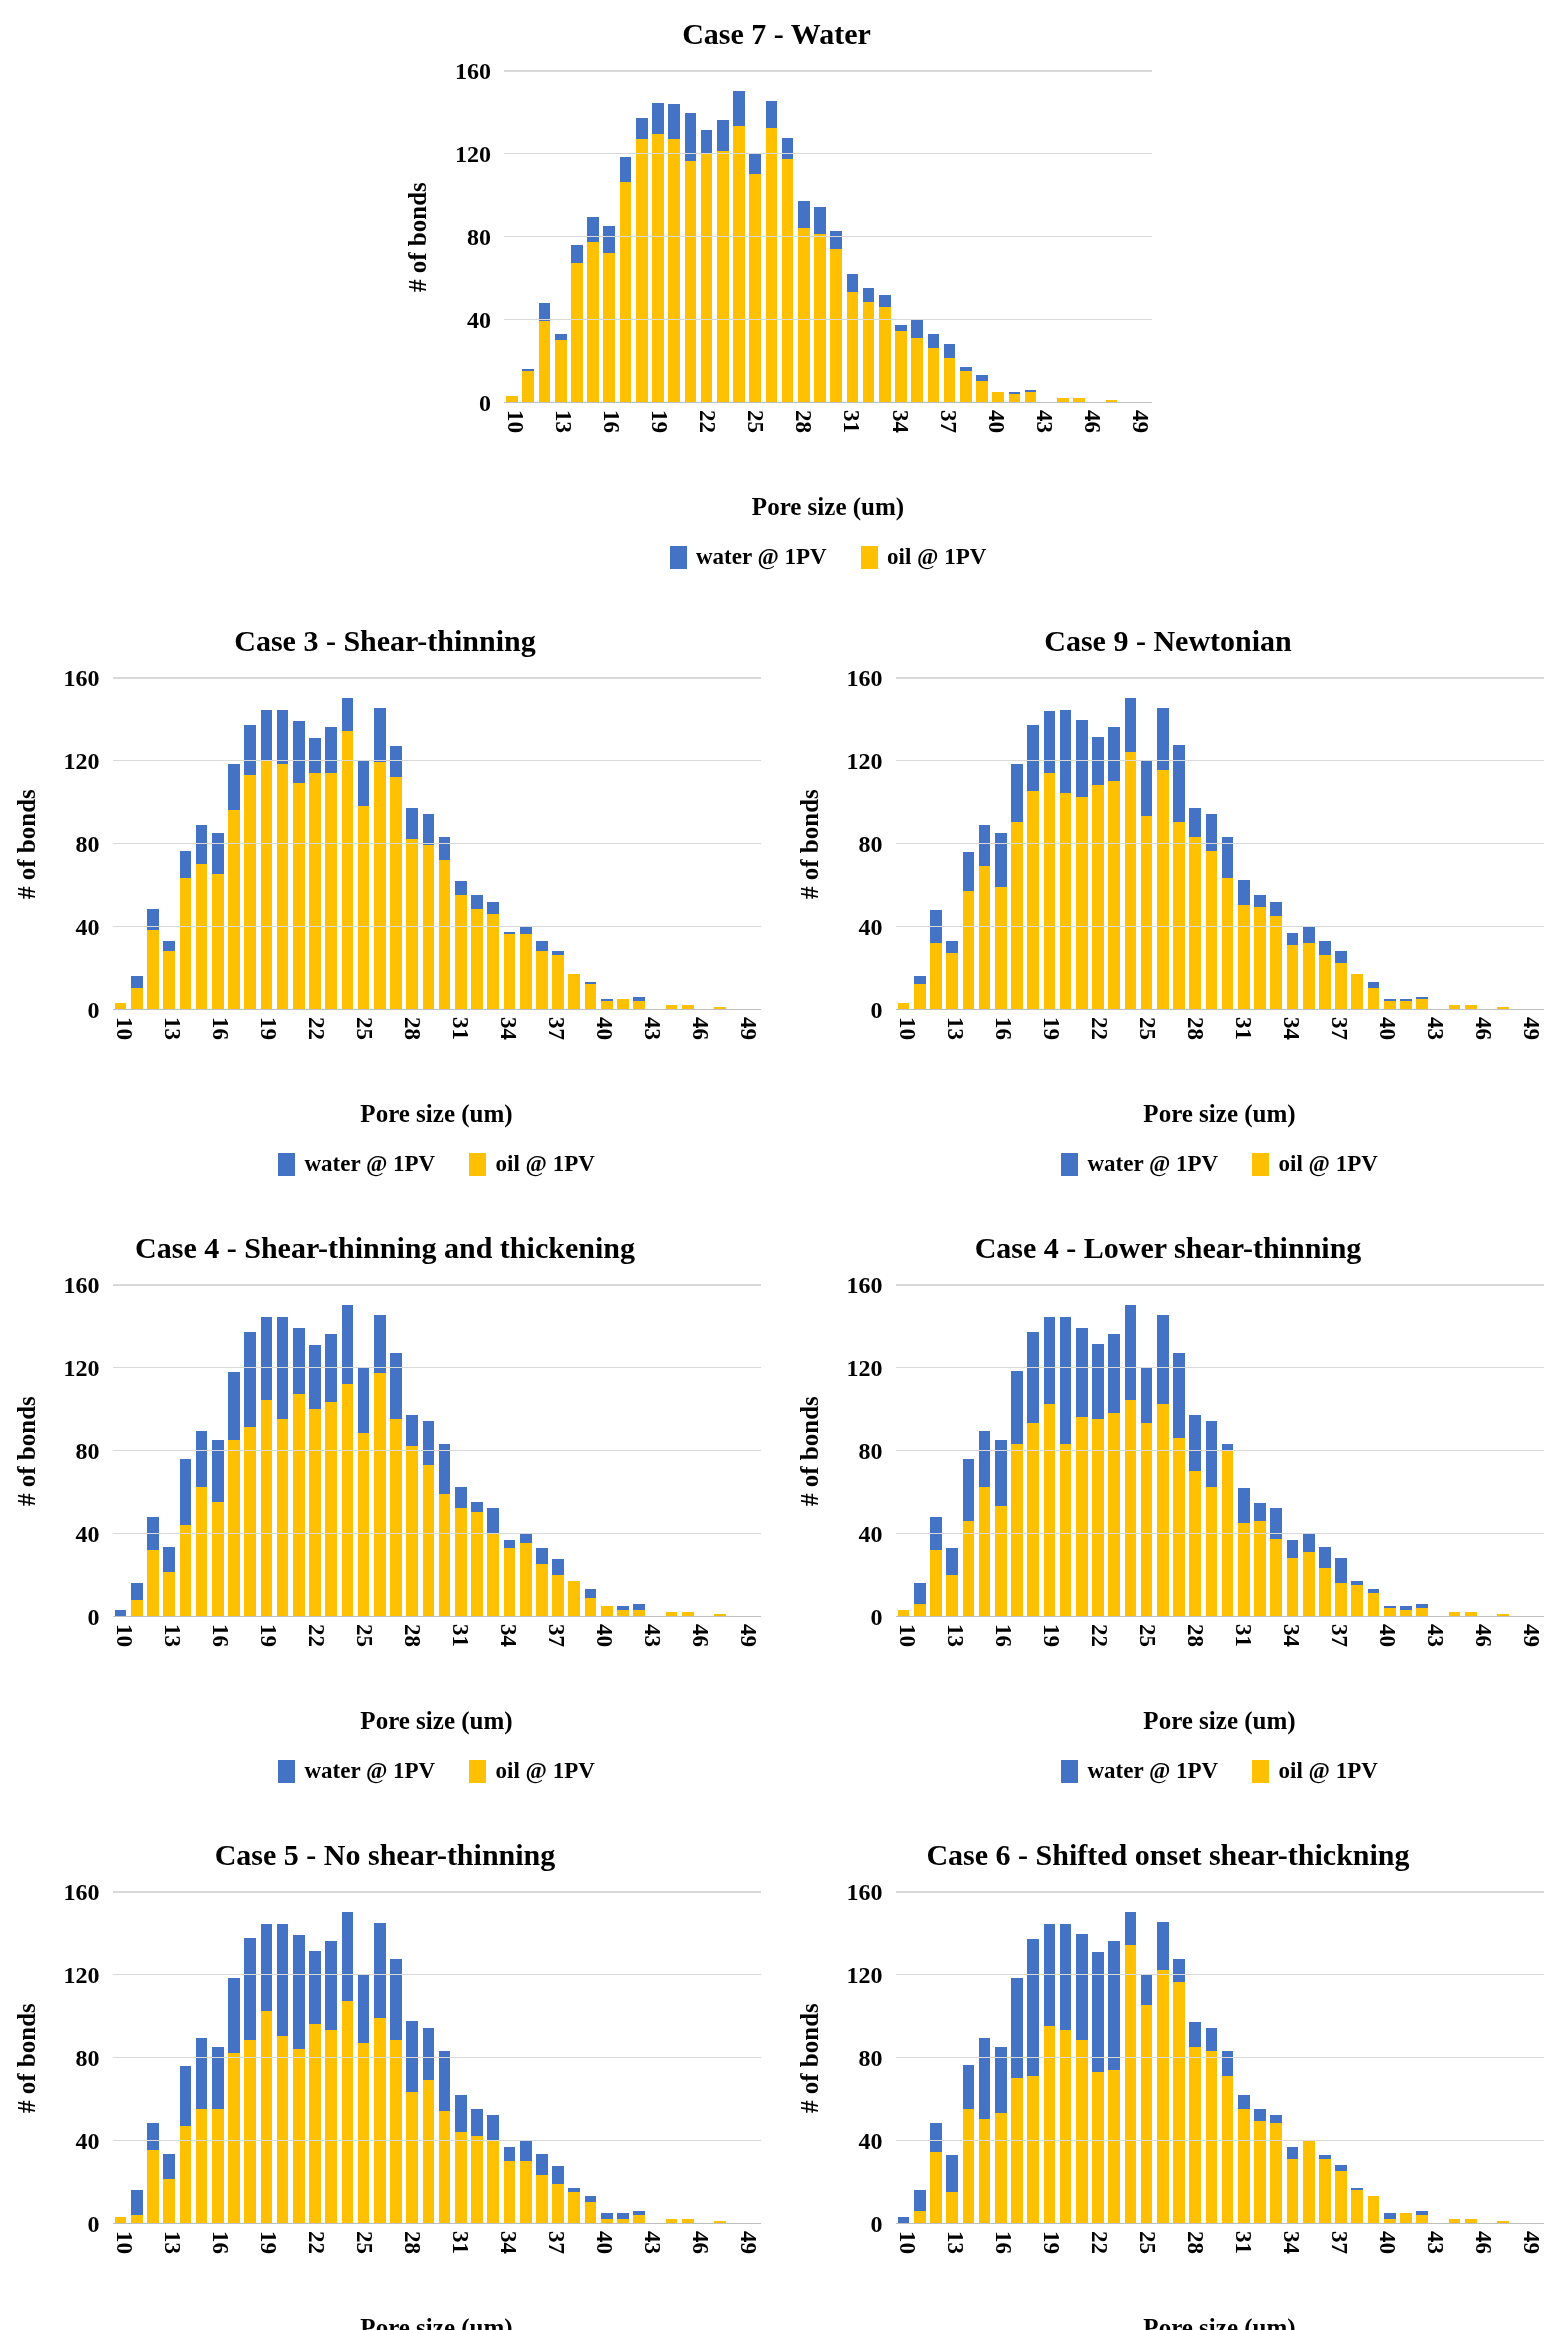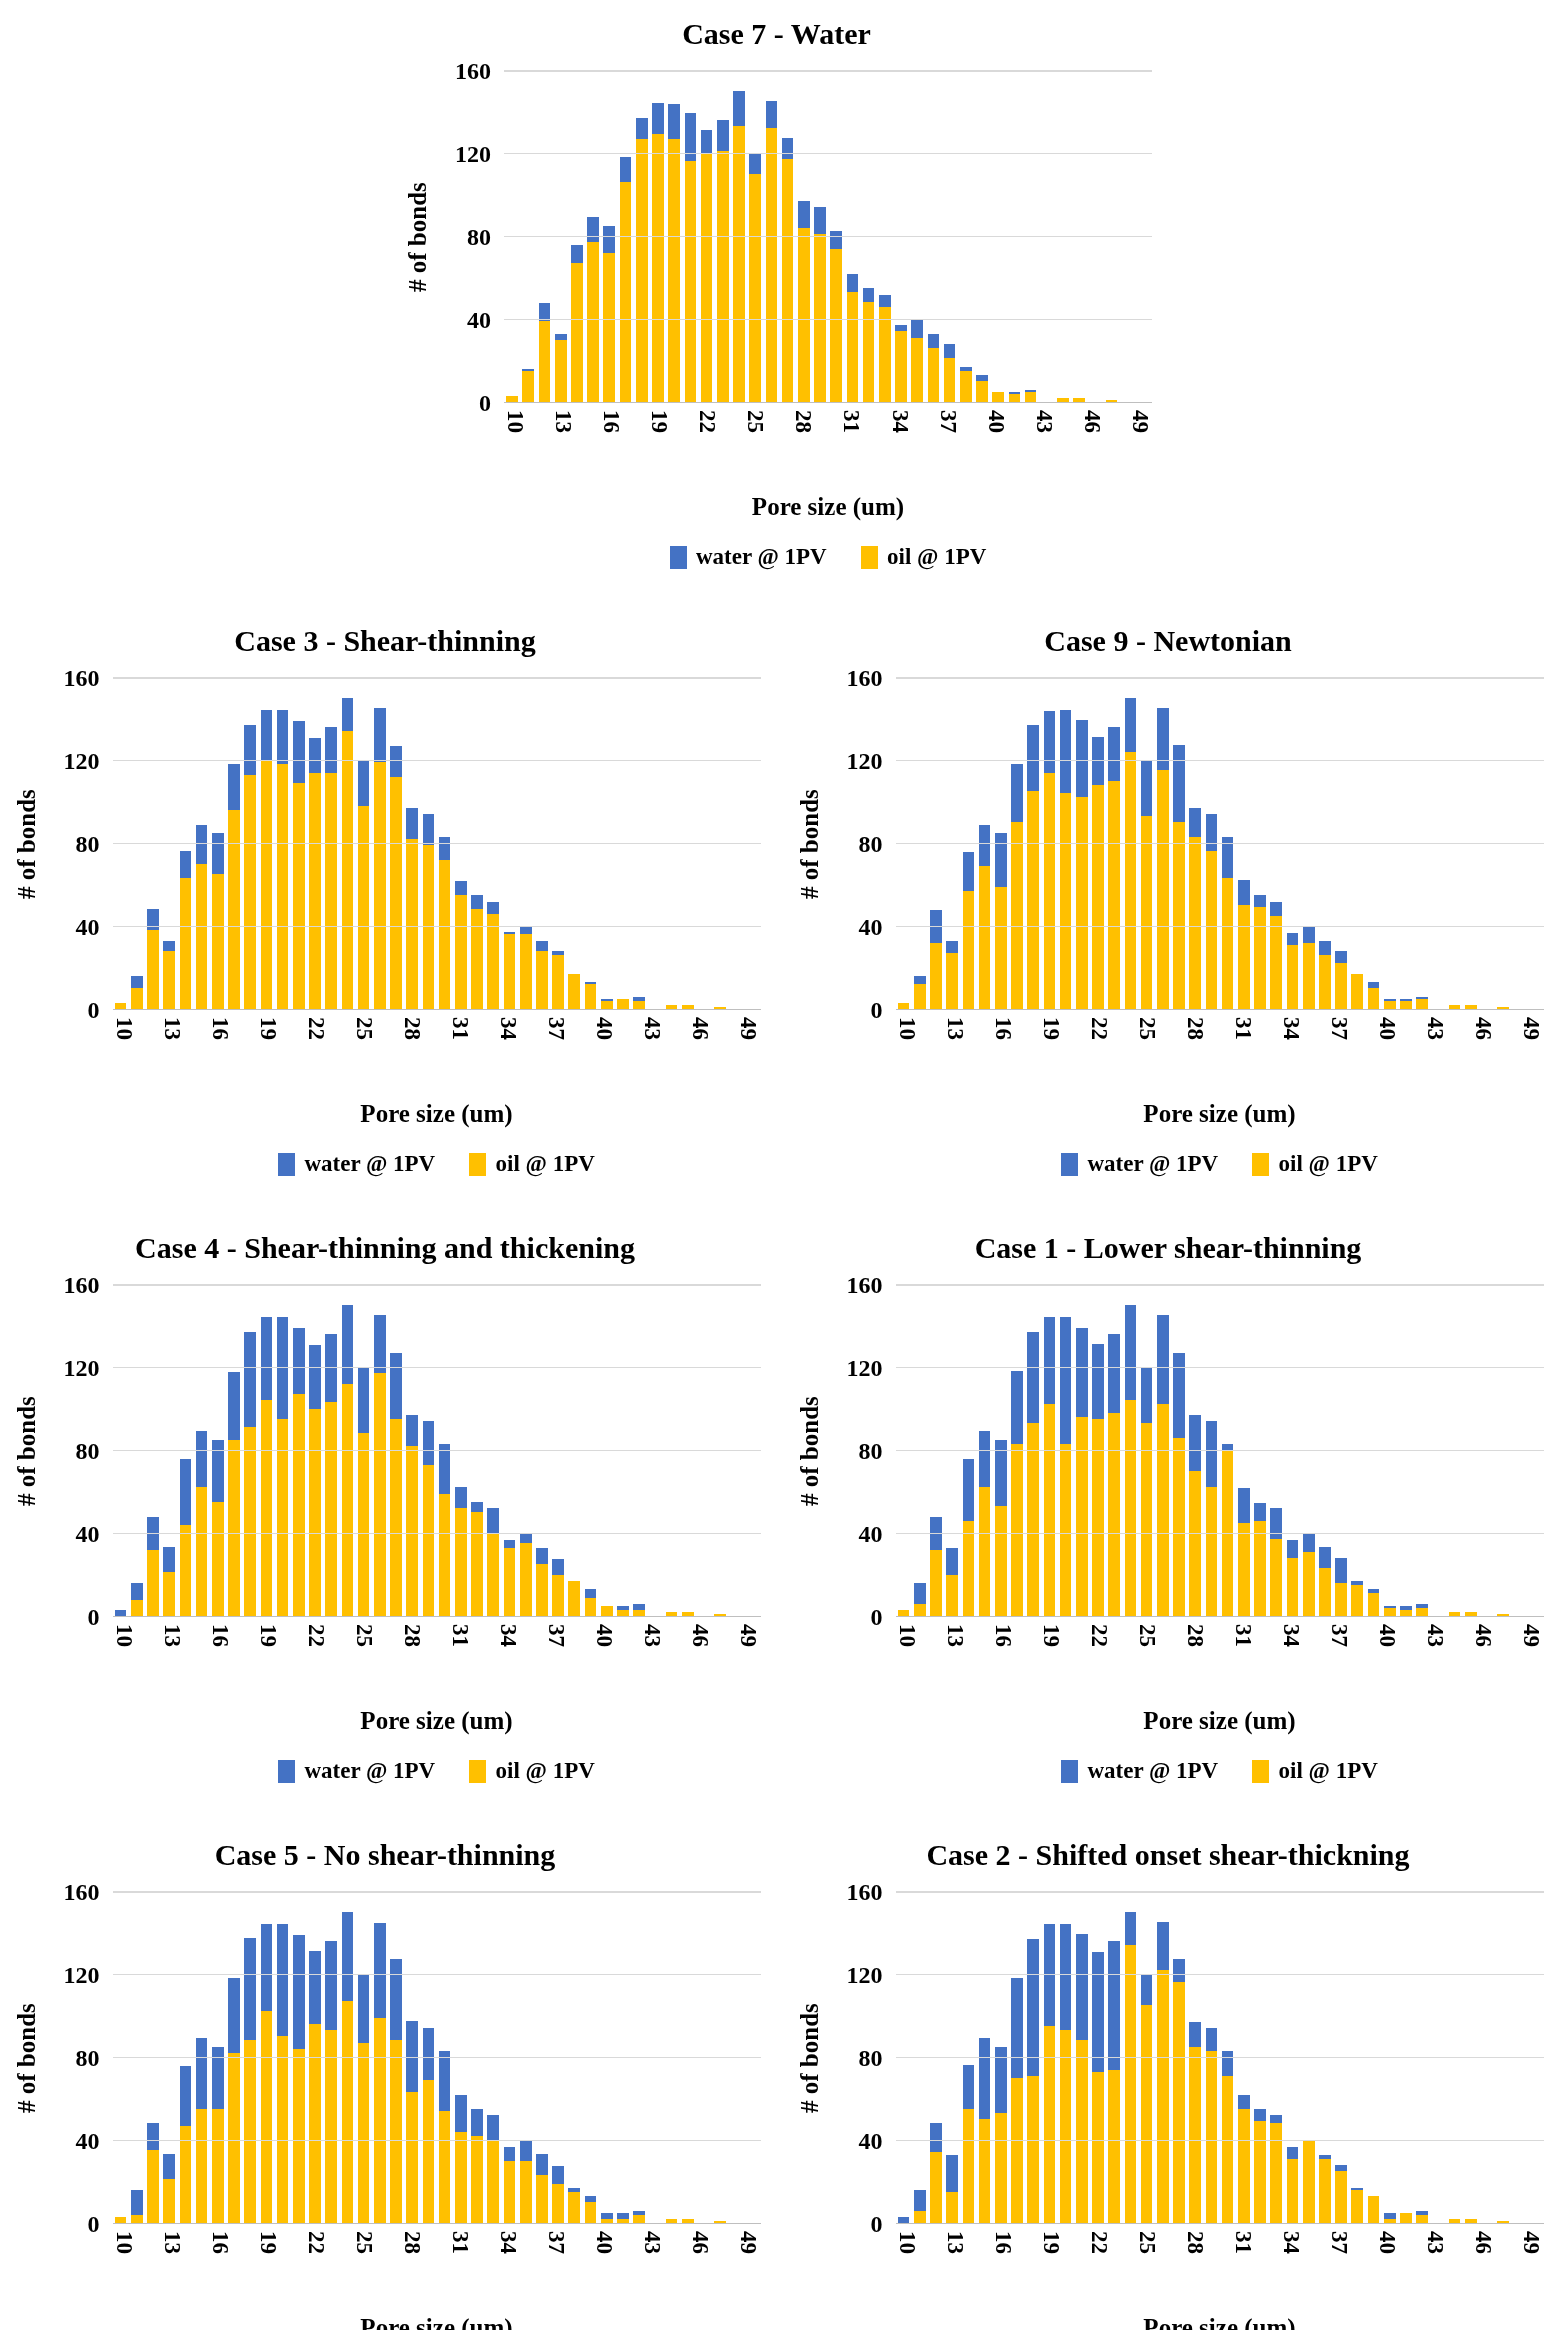--- a/index.html
+++ b/index.html
@@ -1434,21 +1434,21 @@
       </span>
       <span class="legend-item">
         <span class="swatch oil"></span>
         <span>oil @ 1PV</span>
       </span>
     </div>
   </article>
 </div>
   <div class="cell">
   <article class="chart">
-    <h2 class="chart-title">Case 1 - Lower shear-thinning</h2>
+    <h2 class="chart-title">Case 4 - Lower shear-thinning</h2>
     <div class="y-axis-title"># of bonds</div>
     <div class="y-ticks">
           <div class="ytick" style="bottom: 0%;">0</div>
           <div class="ytick" style="bottom: 25%;">40</div>
           <div class="ytick" style="bottom: 50%;">80</div>
           <div class="ytick" style="bottom: 75%;">120</div>
           <div class="ytick" style="bottom: 100%;">160</div>
         </div>
     <div class="plot">
       <div class="bars">
@@ -2109,21 +2109,21 @@
           <div class="xtick-slot">
             <span>49</span>
           </div>
         </div>
     <div class="x-axis-title">Pore size (um)</div>
 
   </article>
 </div>
   <div class="cell">
   <article class="chart">
-    <h2 class="chart-title">Case 2 - Shifted onset shear-thickning</h2>
+    <h2 class="chart-title">Case 6 - Shifted onset shear-thickning</h2>
     <div class="y-axis-title"># of bonds</div>
     <div class="y-ticks">
           <div class="ytick" style="bottom: 0%;">0</div>
           <div class="ytick" style="bottom: 25%;">40</div>
           <div class="ytick" style="bottom: 50%;">80</div>
           <div class="ytick" style="bottom: 75%;">120</div>
           <div class="ytick" style="bottom: 100%;">160</div>
         </div>
     <div class="plot">
       <div class="bars">

